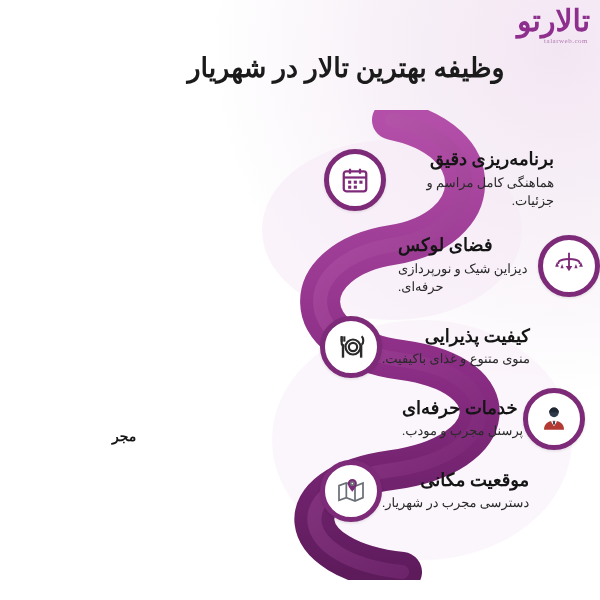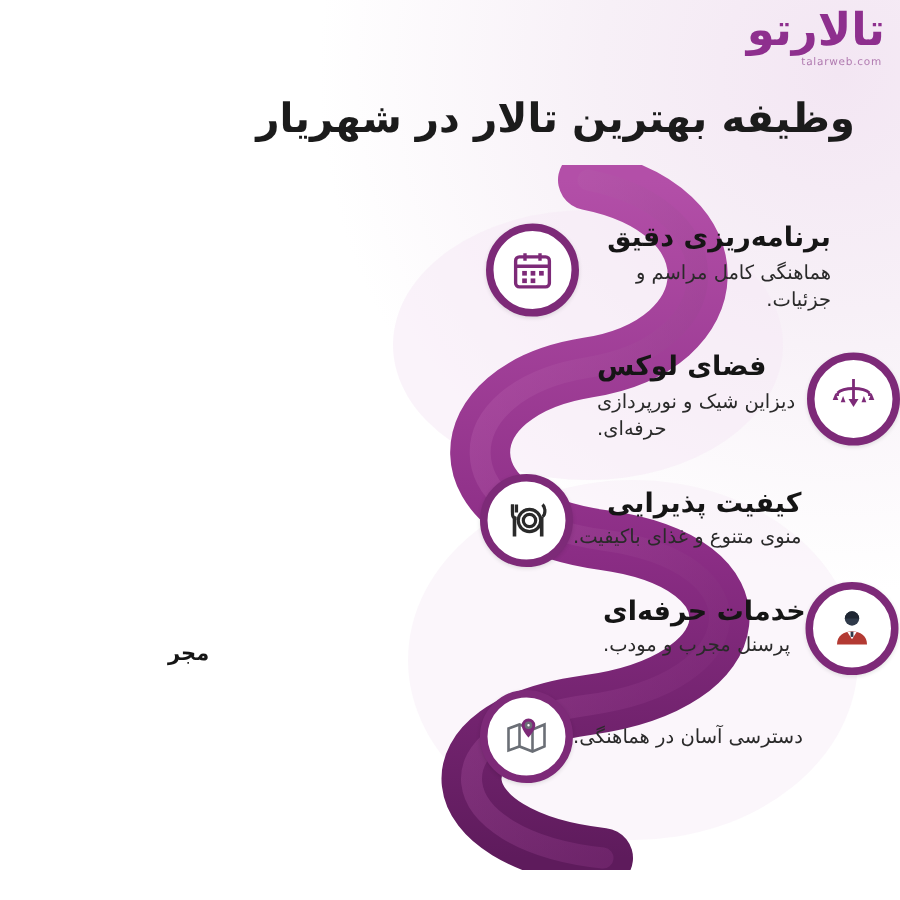--- a/index.html
+++ b/index.html
@@ -14,20 +14,21 @@
     background: #ffffff;
   }
   .poster {
     position: relative;
     width: 508px;
     height: 600px;
     background:
       radial-gradient(circle at 92% 8%, #f3e6f3 0%, #f7f0f7 22%, #ffffff 48%),
       linear-gradient(160deg, #ffffff 0%, #fdfbfd 40%, #ffffff 100%);
     overflow: hidden;
+    font-family: Liberation Serif, serif;
   }
 
   
   .logo {
     position: absolute;
     top: 6px;
     right: 10px;
     text-align: right;
     line-height: 1;
     direction: rtl;
@@ -45,24 +46,24 @@
     color: #b07ab0;
     letter-spacing: 0.5px;
     margin-top: 2px;
     direction: ltr;
     padding-right: 2px;
   }
 
   
   .title {
     position: absolute;
-    top: 62px;
+    top: 51px;
     left: 0;
     right: 0;
-    text-align: right;
+    text-align: center;
     font-size: 27px;
     font-weight: bold;
     color: #1b1b1b;
     direction: rtl;
     padding: 0 30px;
     box-sizing: border-box;
     line-height: 1.3;
   }
 
   
@@ -255,21 +256,22 @@
           <line x1="6" y1="10" x2="6" y2="20" stroke-width="1.8"></line>
           <path d="M20 4 c1.6 1.6 1.6 5 0 6" stroke="#2a2a2a"></path>
           <line x1="19.6" y1="10" x2="19.6" y2="20" stroke-width="1.8"></line>
         </svg>
       </span>
     </div>
   </div>
 
   <div class="item" id="item-5">
     <div class="texts right-side">
-      <div class="item-desc">دسترسی آسان در هماهنگی.</div>
+      <div class="item-title">موقعیت مکانی</div>
+      <div class="item-desc">دسترسی مجرب در شهریار.</div>
     </div>
     <div class="bubble">
       <span>
         <svg width="32" height="32" viewBox="0 0 24 24" fill="none" stroke="#6b6f76" stroke-width="1.3">
           <path d="M3 8 L8.5 6 L15 8.5 L21 6 v11 L15 19.5 L8.5 17 L3 19 z" fill="#ffffff" stroke="#6b6f76"></path>
           <line x1="8.5" y1="6" x2="8.5" y2="17"></line>
           <line x1="15" y1="8.5" x2="15" y2="19.5"></line>
           <path d="M13 3 a3.4 3.4 0 0 1 3.4 3.4 c0 2.5 -3.4 6.1 -3.4 6.1 s-3.4 -3.6 -3.4 -6.1 A3.4 3.4 0 0 1 13 3 z" fill="#7d2a78" stroke="none"></path>
           <circle cx="13" cy="6.4" r="1.25" fill="#ffffff"></circle>
         </svg>

